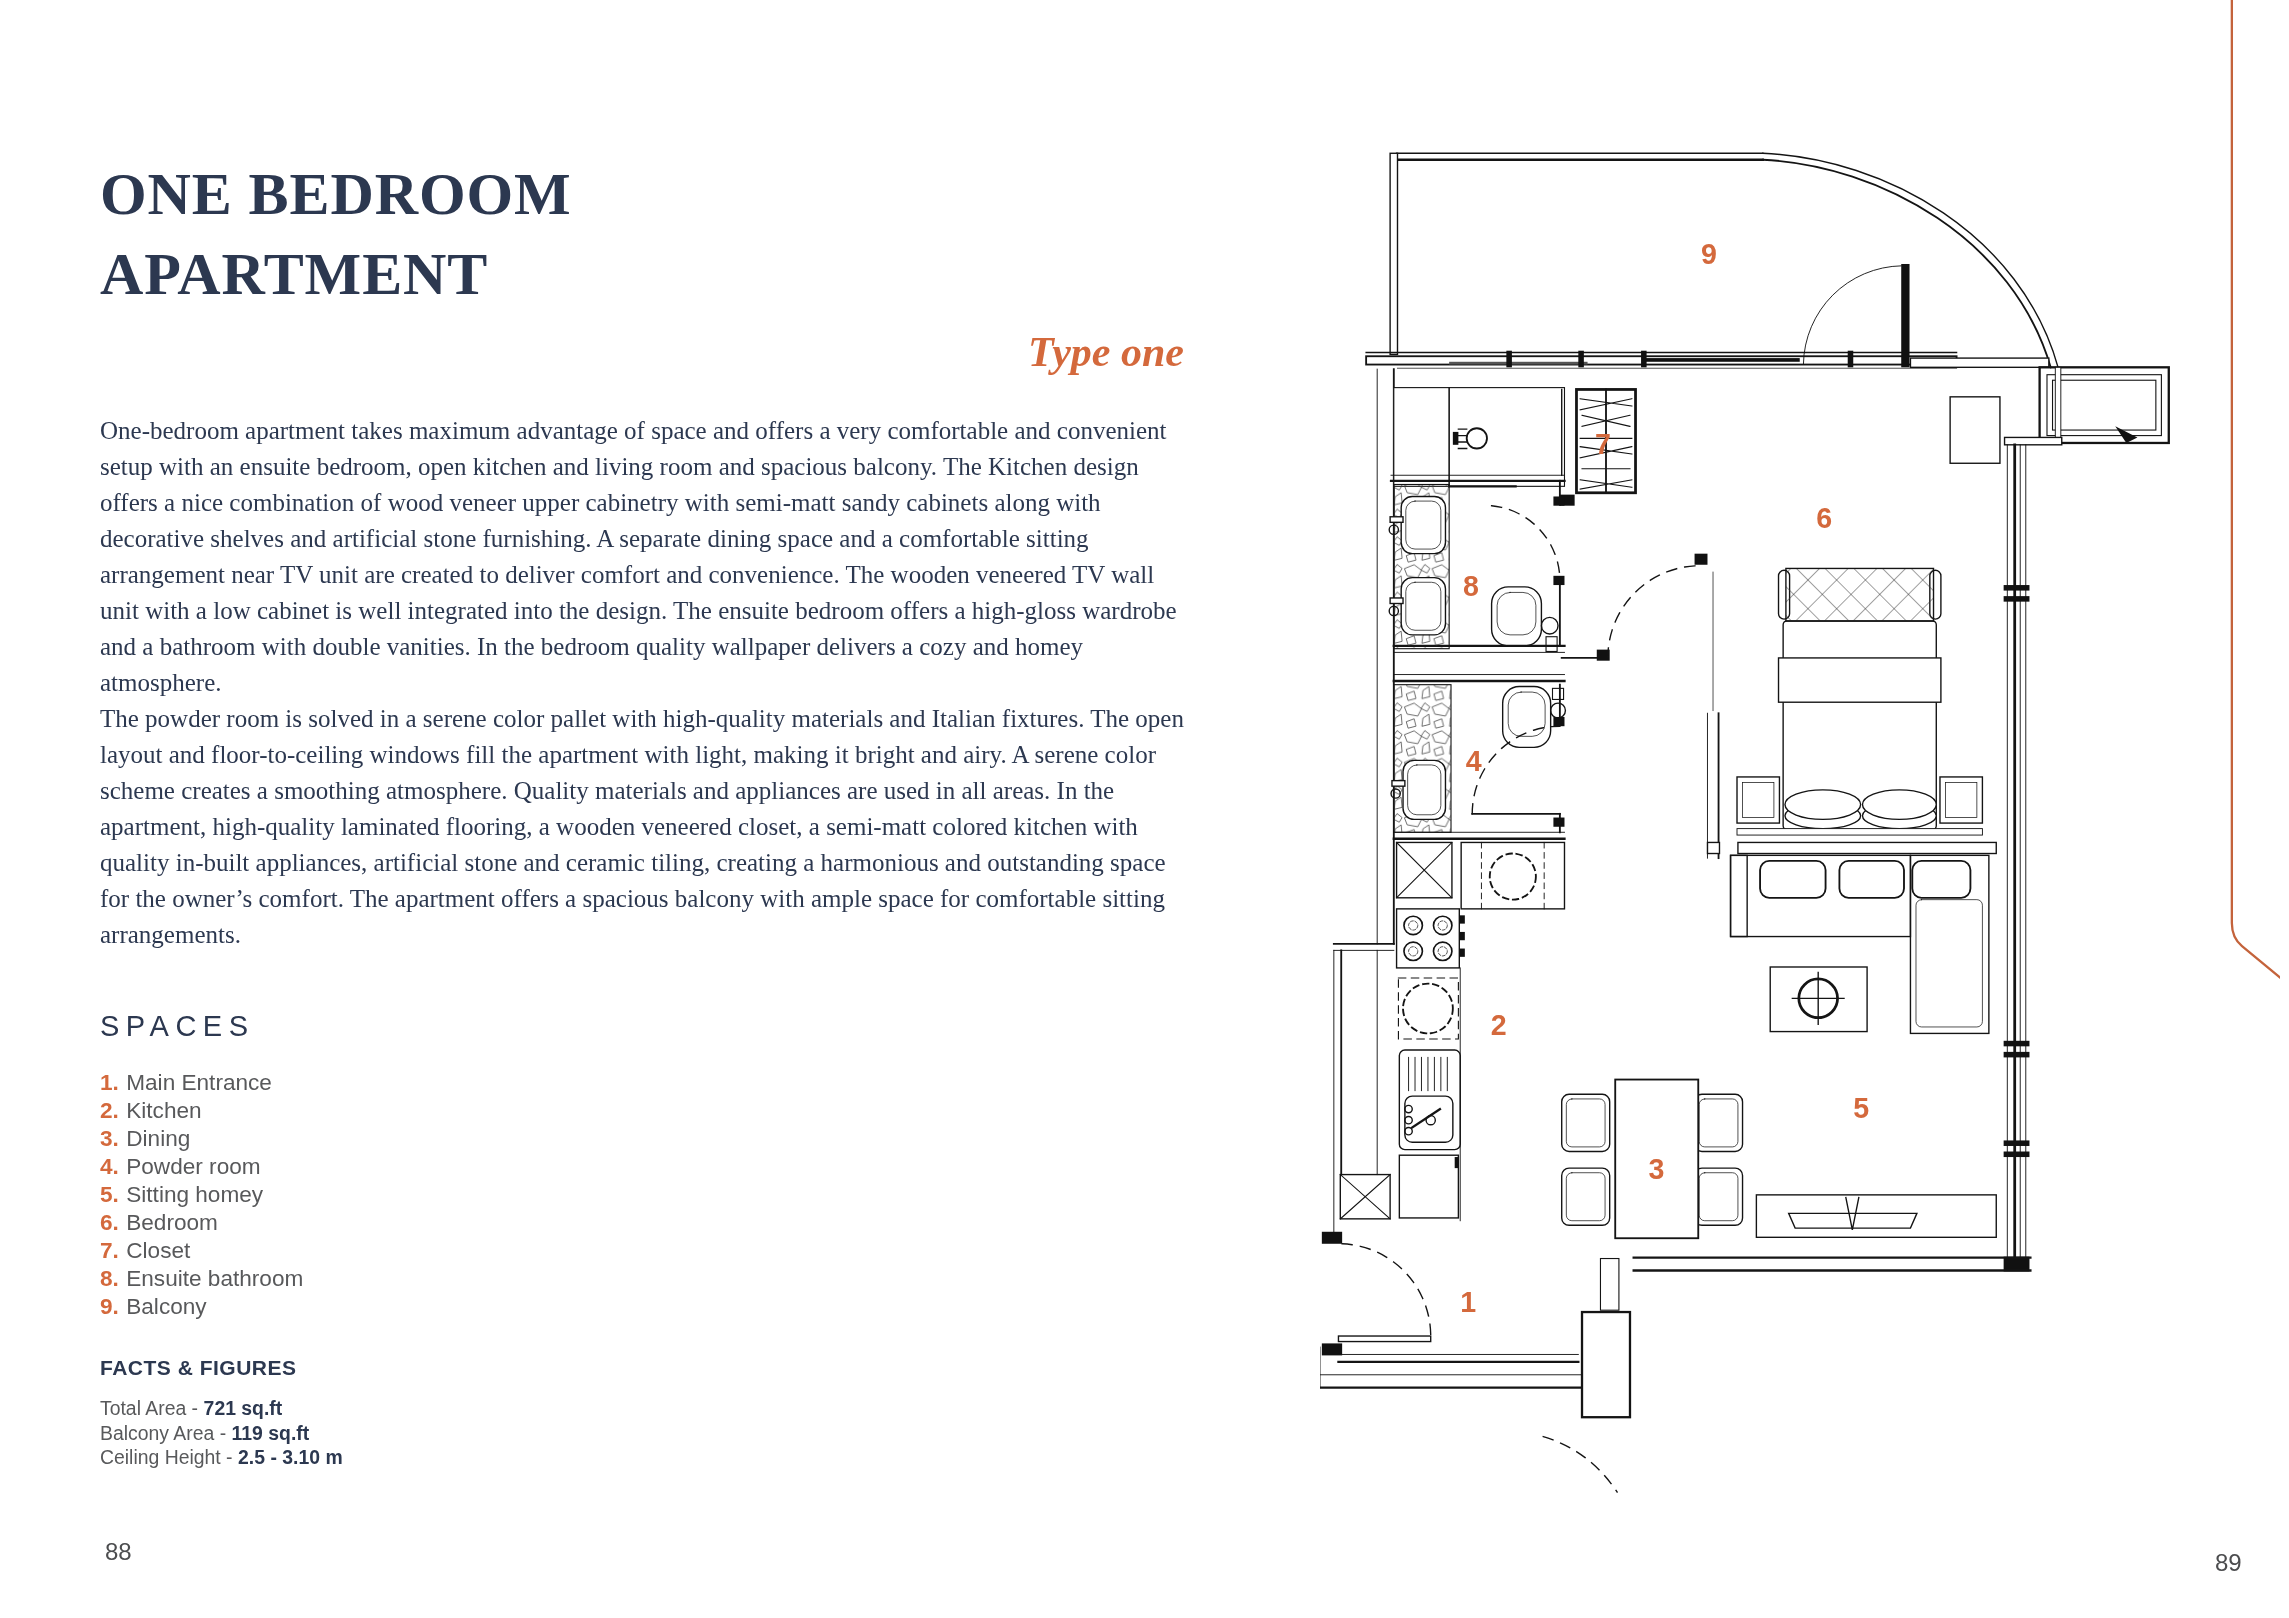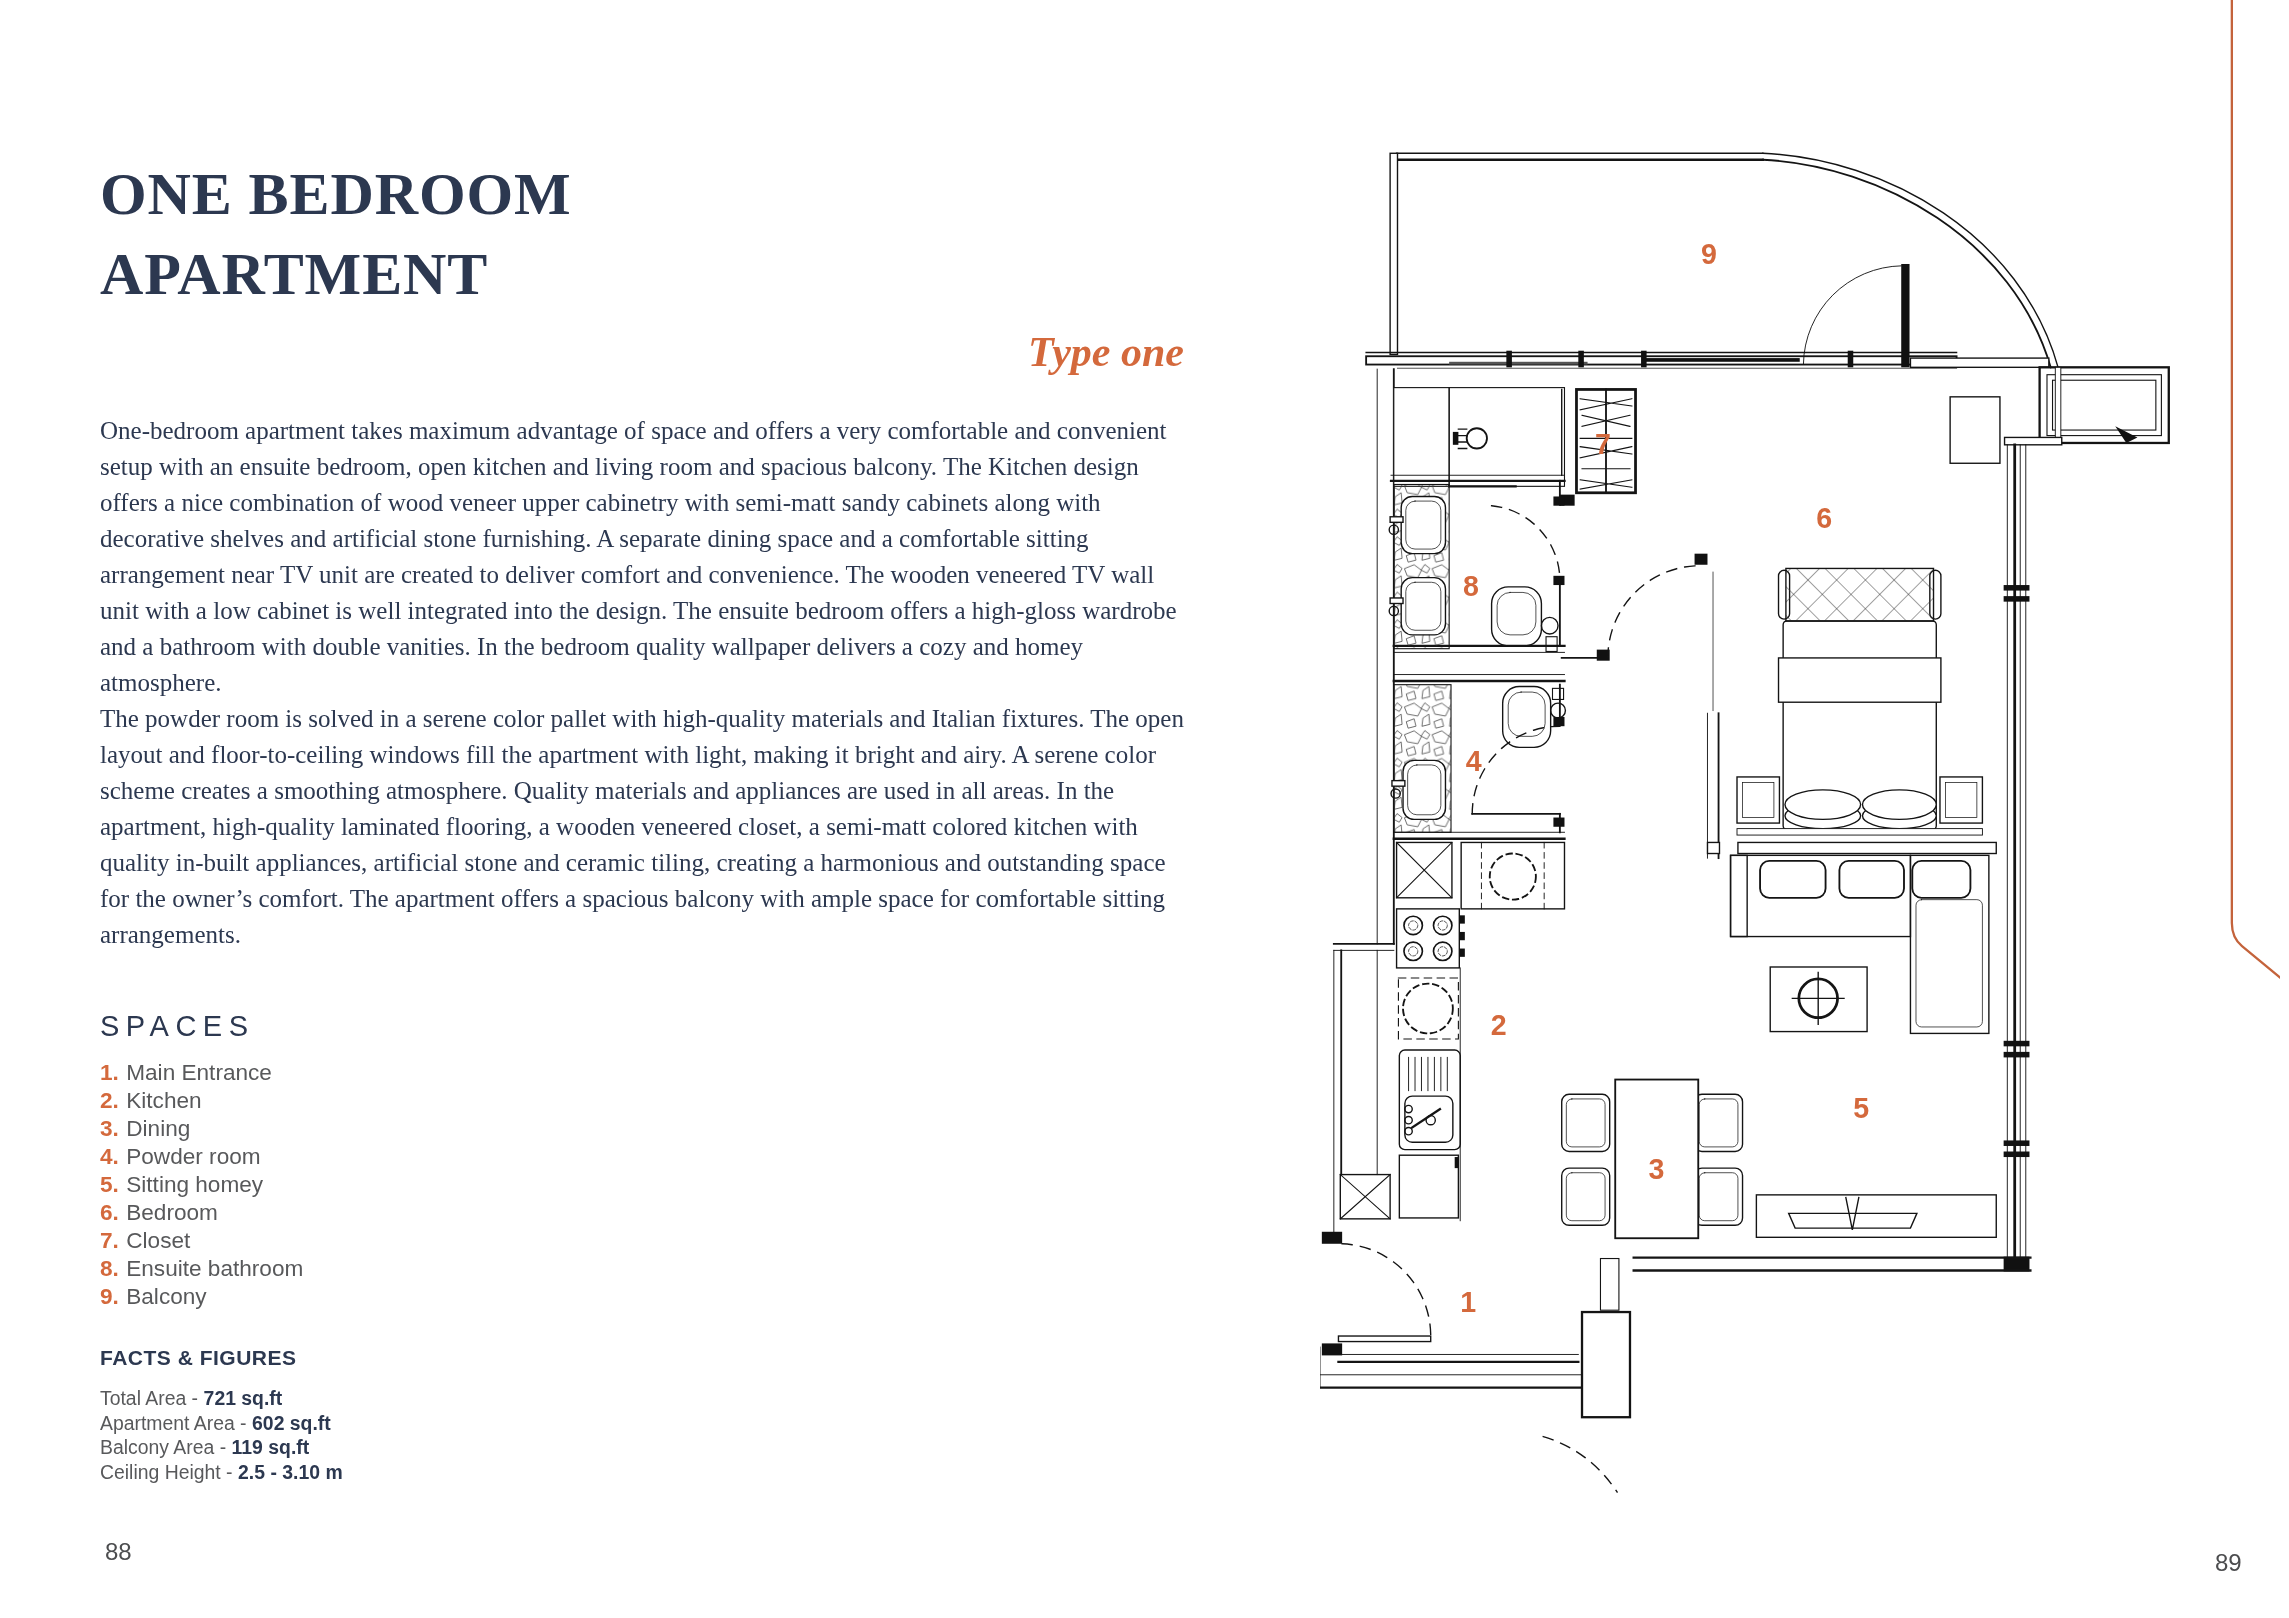--- a/index.html
+++ b/index.html
@@ -7,21 +7,21 @@
         font-family:"Liberation Sans",sans-serif;}
   .left-col{position:absolute;left:100px;top:155px;width:1084px;}
   .title{font-family:"Liberation Serif",serif;font-weight:700;color:#2c3850;
          font-size:60px;line-height:1.33;letter-spacing:0.9px;margin:0;}
   .subtitle{font-family:"Liberation Serif",serif;font-style:italic;font-weight:700;
             color:#d4693c;font-size:42px;margin:13px 0 0 0;text-align:right;}
   .body-text{font-family:"Liberation Serif",serif;color:#2c3850;font-size:25px;
              line-height:36px;margin-top:37px;}
   .body-text p{margin:0;}
   .spaces-heading{color:#2c3850;font-size:29px;letter-spacing:6.5px;margin-top:57px;font-weight:400;}
-  .spaces-list{list-style:none;margin:16px 0 0 0;padding:0;font-size:22.6px;line-height:28px;}
+  .spaces-list{list-style:none;margin:26px 0 0 0;padding:0;font-size:22.6px;line-height:28px;}
   .spaces-list .num{color:#d4693c;font-weight:700;margin-right:7.4px;}
   .spaces-list .lbl{color:#58595b;}
   .facts-heading{color:#2c3850;font-size:21px;font-weight:700;letter-spacing:0.5px;margin-top:35px;}
   .facts-list{margin-top:16.6px;font-size:19.4px;line-height:24.5px;}
   .facts-list .flabel{color:#58595b;margin-top:9px;}
   .facts-list .fvalue{color:#2c3850;font-weight:700;margin-left:5.5px;}
   .page-num{position:absolute;font-size:24px;color:#4c4d4f;}
   .page-num.left{left:57px;top:1538px;margin-left:48px;}
   .page-num.right{left:2215px;top:1549px;}
   .plan-wrap{position:absolute;left:1320px;top:120px;width:858px;height:1384px;}
@@ -55,21 +55,20 @@
       <li><span class="num">5.</span><span class="lbl">Sitting homey</span></li>
       <li><span class="num">6.</span><span class="lbl">Bedroom</span></li>
       <li><span class="num">7.</span><span class="lbl">Closet</span></li>
       <li><span class="num">8.</span><span class="lbl">Ensuite bathroom</span></li>
       <li><span class="num">9.</span><span class="lbl">Balcony</span></li>
     </ul>
 
     <div class="facts-heading">FACTS &amp; FIGURES</div>
     <div class="facts-list">
       <div><span class="flabel">Total Area -</span><span class="fvalue">721 sq.ft</span></div>
-      <div><span class="flabel">Apartment Area -</span><span class="fvalue">602 sq.ft</span></div>
       <div><span class="flabel">Balcony Area -</span><span class="fvalue">119 sq.ft</span></div>
       <div><span class="flabel">Ceiling Height -</span><span class="fvalue">2.5 - 3.10 m</span></div>
     </div>
   </div>
 
   <div class="page-num left">88</div>
   <div class="page-num right">89</div>
 
   <svg class="decor" viewBox="0 0 2481 1754">
     <path d="M2418,0 V1000 Q2418,1016 2429,1025 L2481,1068" fill="none" stroke="#c4633b" stroke-width="2.5"></path>

